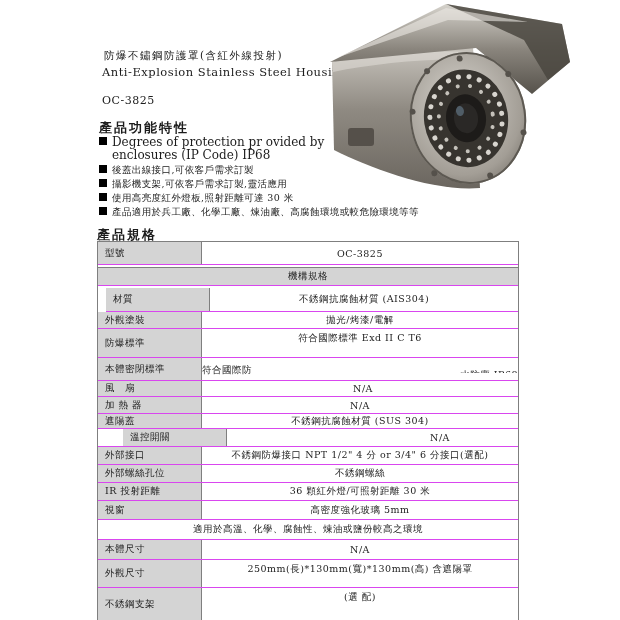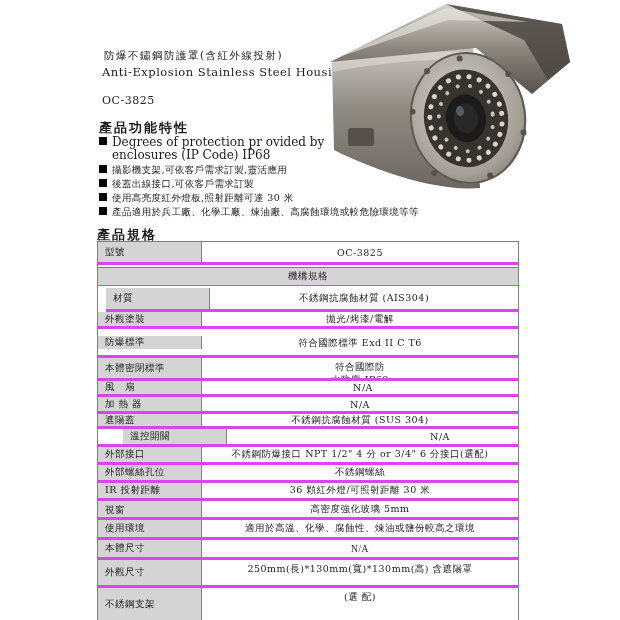--- a/index.html
+++ b/index.html
@@ -26,55 +26,55 @@
   
   .photo-wrap{left:328px;top:0;width:292px;height:200px;}
 
   
   .spec-heading{left:97px;top:226px;font-size:13px;font-weight:bold;letter-spacing:2px;}
   .spec-table{
     left:97px;top:241px;width:422px;
     border:1px solid #7f7f7f;box-sizing:border-box;background:#fff;
     font-size:9.5px;letter-spacing:0.5px;
   }
-  .srow{display:flex;border-bottom:3px solid #d946ef;box-sizing:border-box;}
+  .srow{display:flex;border-bottom:1px solid #d946ef;box-sizing:border-box;}
   .srow:last-child{border-bottom:none;}
   .cell-label{
     width:104px;flex:0 0 104px;background:#d4d4d4;border-right:1px solid #7f7f7f;
     display:flex;align-items:center;padding-left:7px;box-sizing:border-box;
   }
   .cell-value{flex:1;display:flex;align-items:center;justify-content:center;text-align:center;box-sizing:border-box;}
   .srow.section{
     background:#d4d4d4;justify-content:center;align-items:center;
     border-top:1px solid #7f7f7f;border-bottom:1px solid #d946ef;margin:2px 0;
   }
   
   .srow:nth-child(1){height:23px;}
   .srow:nth-child(2){height:19px;}
   .srow:nth-child(3){height:24px;margin-left:8px;}
   .srow:nth-child(4){height:17px;}
-  .srow:nth-child(5){height:29px;align-items:center;}
+  .srow:nth-child(5){height:29px;}
   .srow:nth-child(6){height:23px;}
   .srow:nth-child(7){height:16px;gap:6px;}
   .srow:nth-child(8){height:17px;}
   .srow:nth-child(9){height:15px;}
   .srow:nth-child(10){height:18px;padding-left:25px;}
   .srow:nth-child(11){height:18px;}
   .srow:nth-child(12){height:18px;justify-content:center;}
   .srow:nth-child(13){height:18px;}
   .srow:nth-child(14){height:19px;}
   .srow:nth-child(15){height:20px;}
-  .srow:nth-child(16){height:20px;font-family:Liberation Serif, serif;}
+  .srow:nth-child(16){height:20px;}
   .srow:nth-child(17){height:28px;justify-content:flex-end;}
   .srow:nth-child(18){height:33px;}
   
   .srow:nth-child(5) .cell-value,
   .srow:nth-child(17) .cell-value,
   .srow:nth-child(18) .cell-value{align-items:flex-start;padding-top:3px;}
-  .srow:nth-child(6) .cell-value{flex-direction:column;align-items:center;justify-content:center;padding-top:3px;overflow:hidden;}
+  .srow:nth-child(6) .cell-value{flex-direction:row;align-items:center;justify-content:space-between;padding-top:3px;overflow:hidden;}
   .srow:nth-child(6) .clipped-line{height:4px;overflow:hidden;line-height:11px;}
   .srow:nth-child(10) .cell-value{padding-left:135px;}
   .srow:nth-child(14) .cell-label{align-items:flex-start;padding-top:3px;}
 </style>
 </head>
 <body>
 
 <div class="abs title-zh">防爆不鏽鋼防護罩(含紅外線投射)</div>
 <div class="abs title-en">Anti-Explosion Stainless Steel Housing W/IR</div>
 <div class="abs model-no">OC-3825</div>
@@ -141,25 +141,25 @@
 </div>
 
 <div class="abs features-heading">產品功能特性</div>
 <div class="abs feature-list">
     <div class="feature-item">
       <span class="bullet-sq"></span>
       <span class="feature-text">Degrees of protection pr ovided by enclosures (IP Code) IP68</span>
     </div>
     <div class="feature-item">
       <span class="bullet-sq"></span>
+      <span class="feature-text">後蓋出線接口,可依客戶需求訂製</span>
+    </div>
+    <div class="feature-item">
+      <span class="bullet-sq"></span>
       <span class="feature-text">攝影機支架,可依客戶需求訂製,靈活應用</span>
-    </div>
-    <div class="feature-item">
-      <span class="bullet-sq"></span>
-      <span class="feature-text">後蓋出線接口,可依客戶需求訂製</span>
     </div>
     <div class="feature-item">
       <span class="bullet-sq"></span>
       <span class="feature-text">使用高亮度紅外燈板,照射距離可達 30 米</span>
     </div>
     <div class="feature-item">
       <span class="bullet-sq"></span>
       <span class="feature-text">產品適用於兵工廠、化學工廠、煉油廠、高腐蝕環境或較危險環境等等</span>
     </div>
   </div>
@@ -242,21 +242,20 @@
         <span>36 顆紅外燈/可照射距離 30 米</span>
       </div>
     </div>
     <div class="srow">
       <div class="cell-label">視窗</div>
       <div class="cell-value">
         <span>高密度強化玻璃 5mm</span>
       </div>
     </div>
     <div class="srow">
-      <div class="cell-label">使用環境</div>
       <div class="cell-value">
         <span>適用於高溫、化學、腐蝕性、煉油或鹽份較高之環境</span>
       </div>
     </div>
     <div class="srow">
       <div class="cell-label">本體尺寸</div>
       <div class="cell-value">
         <span>N/A</span>
       </div>
     </div>

